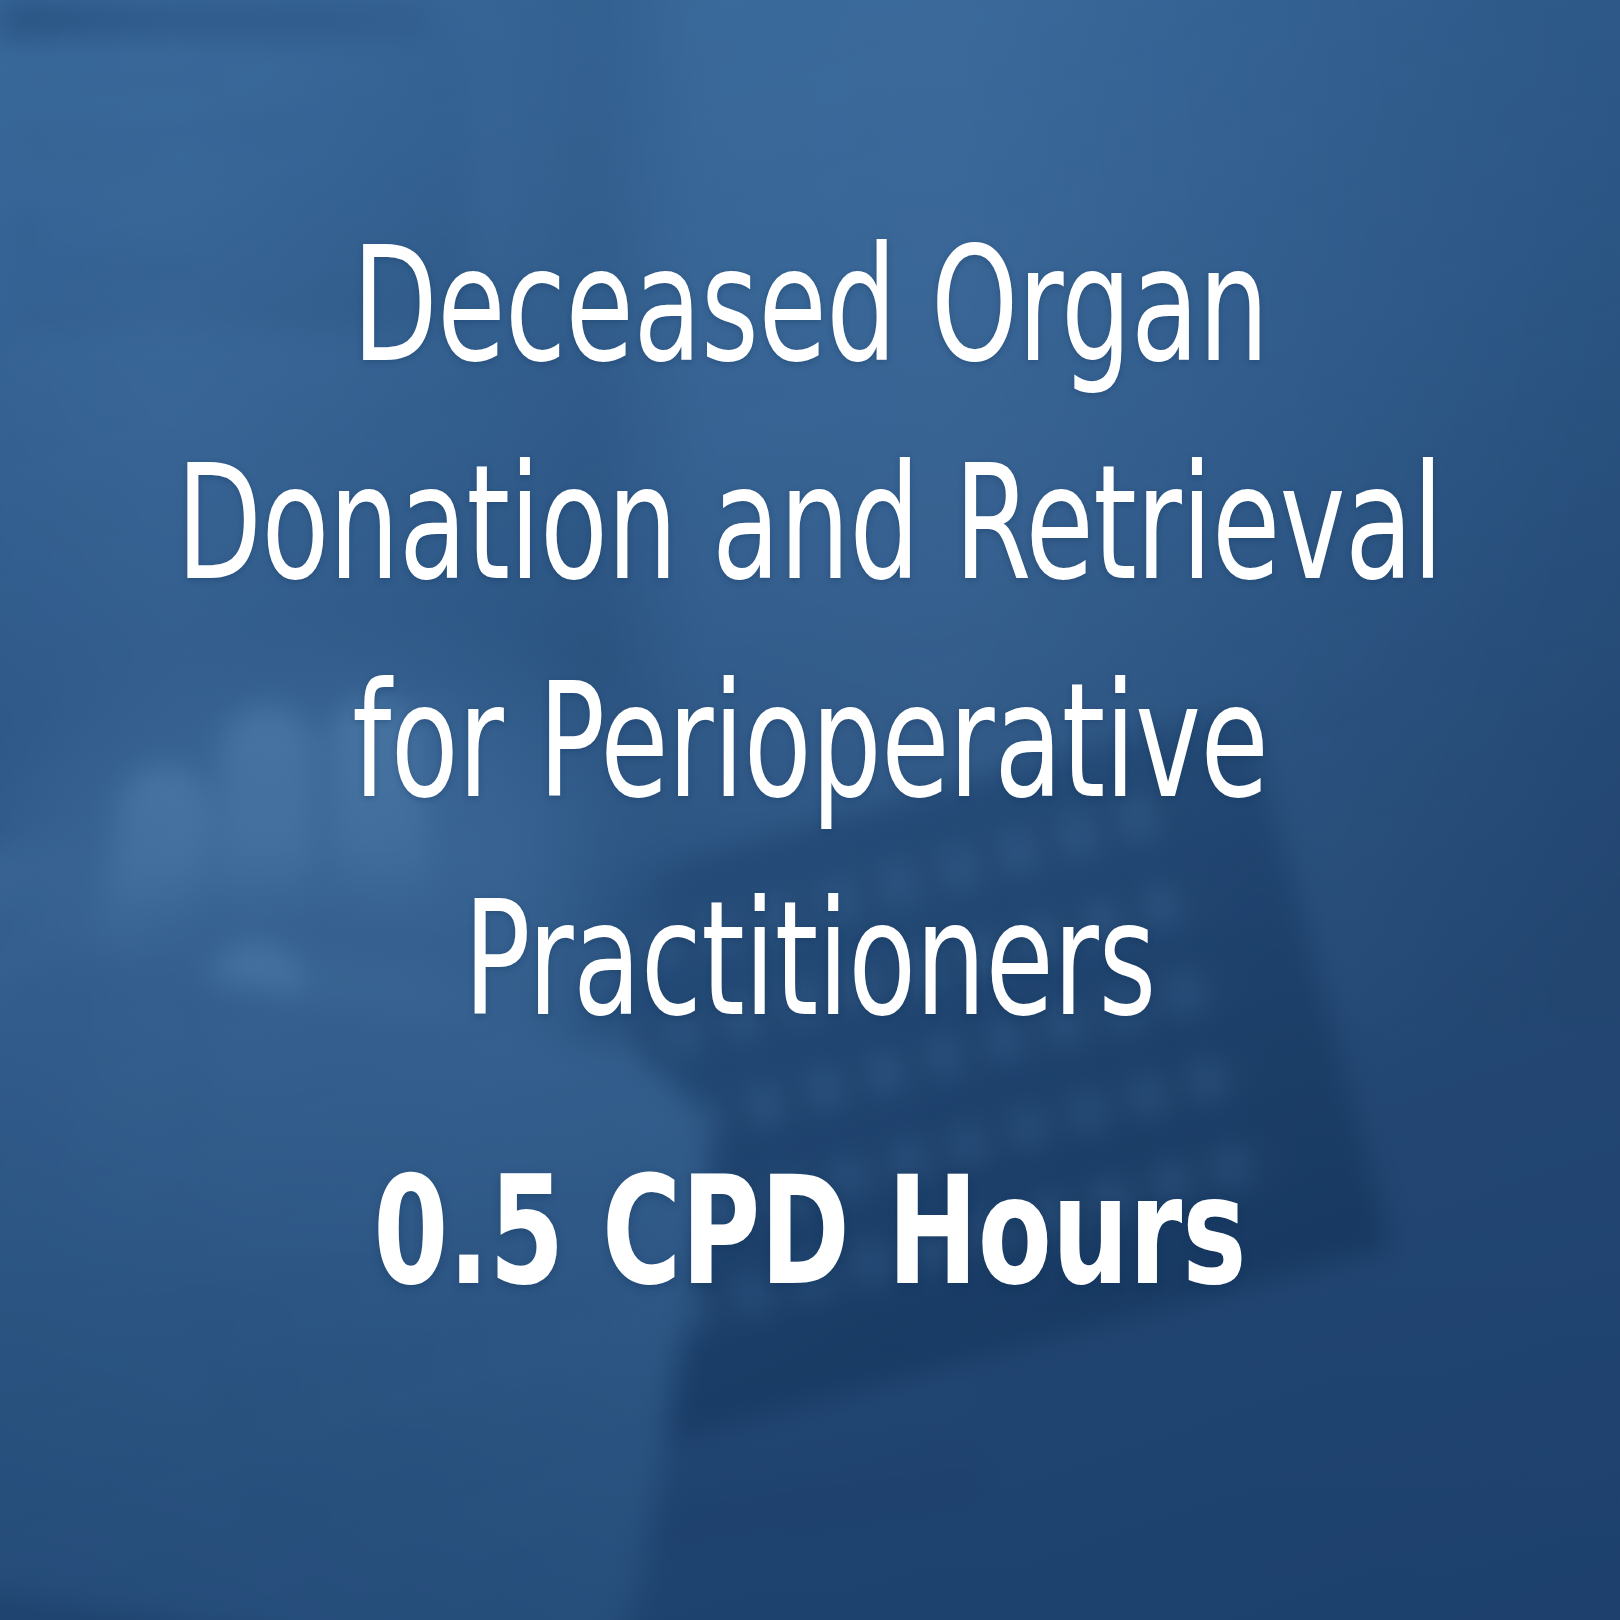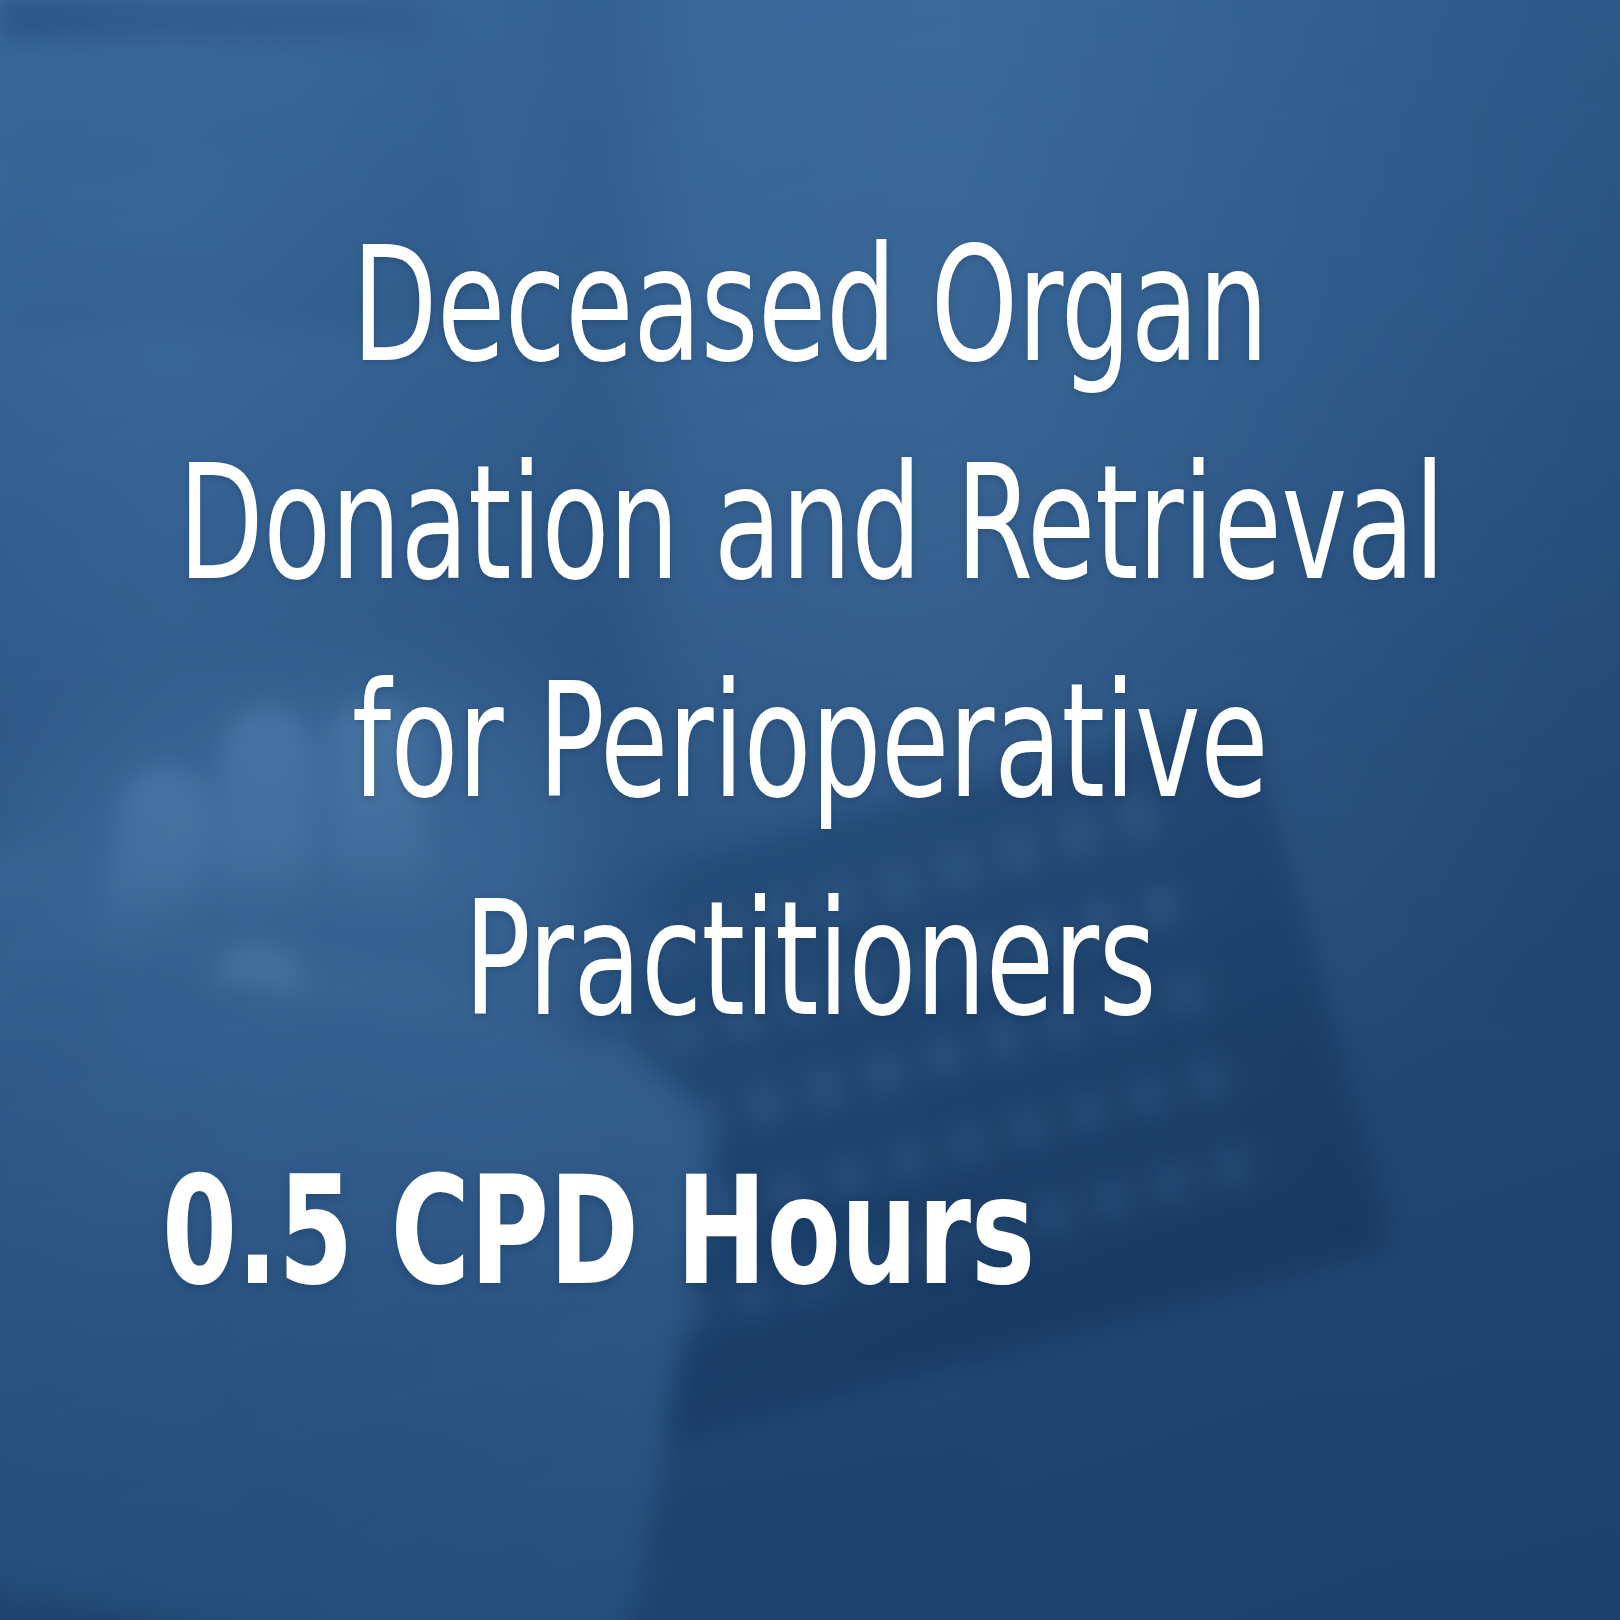--- a/index.html
+++ b/index.html
@@ -163,20 +163,21 @@
         rgba(47,112,175,0.18) 45%,
         rgba(24,80,140,0.28) 100%);
   }
 
   
   #text {
     position: absolute;
     inset: 0;
     display: flex;
     flex-direction: column;
+    align-items: center;
     justify-content: flex-start;
     padding-top: 196px;
     box-sizing: border-box;
   }
   .title-line {
     color: #ffffff;
     font-family: "DejaVu Sans Condensed", "Liberation Sans Narrow", "Liberation Sans", sans-serif;
     font-weight: 400;
     font-size: 158px;
     line-height: 1.38;

